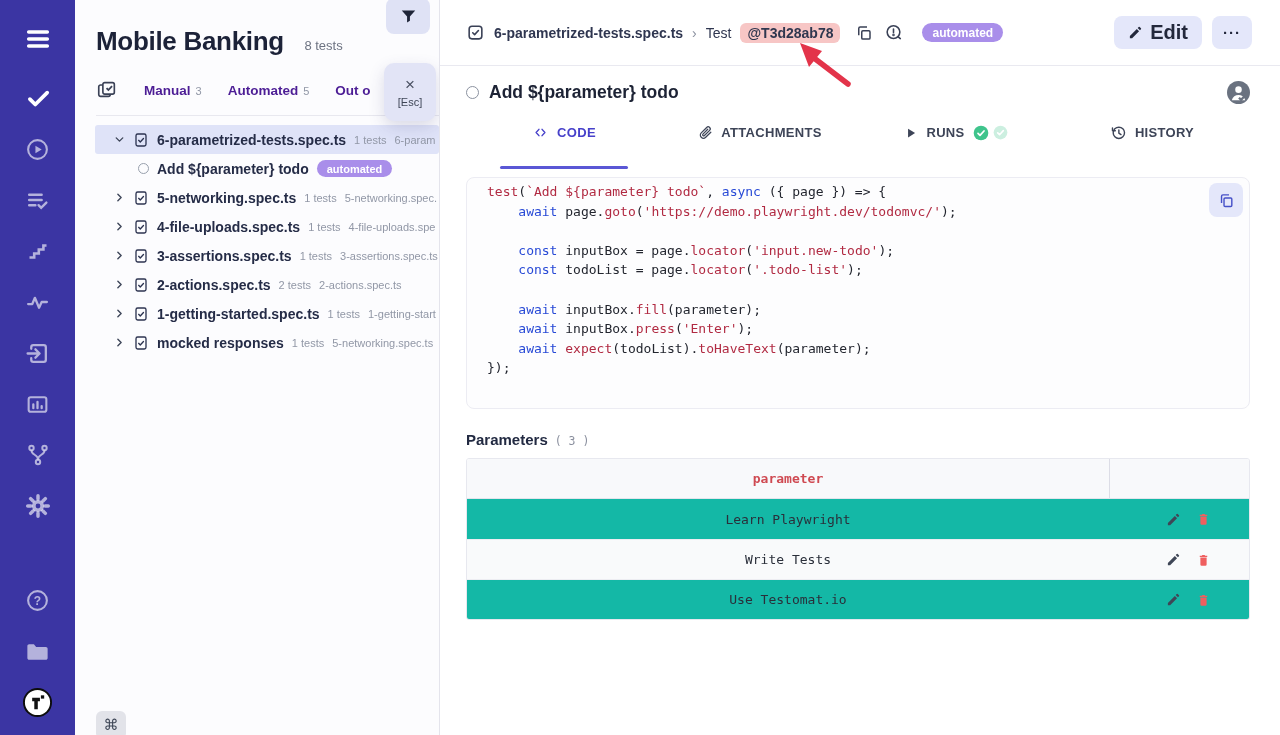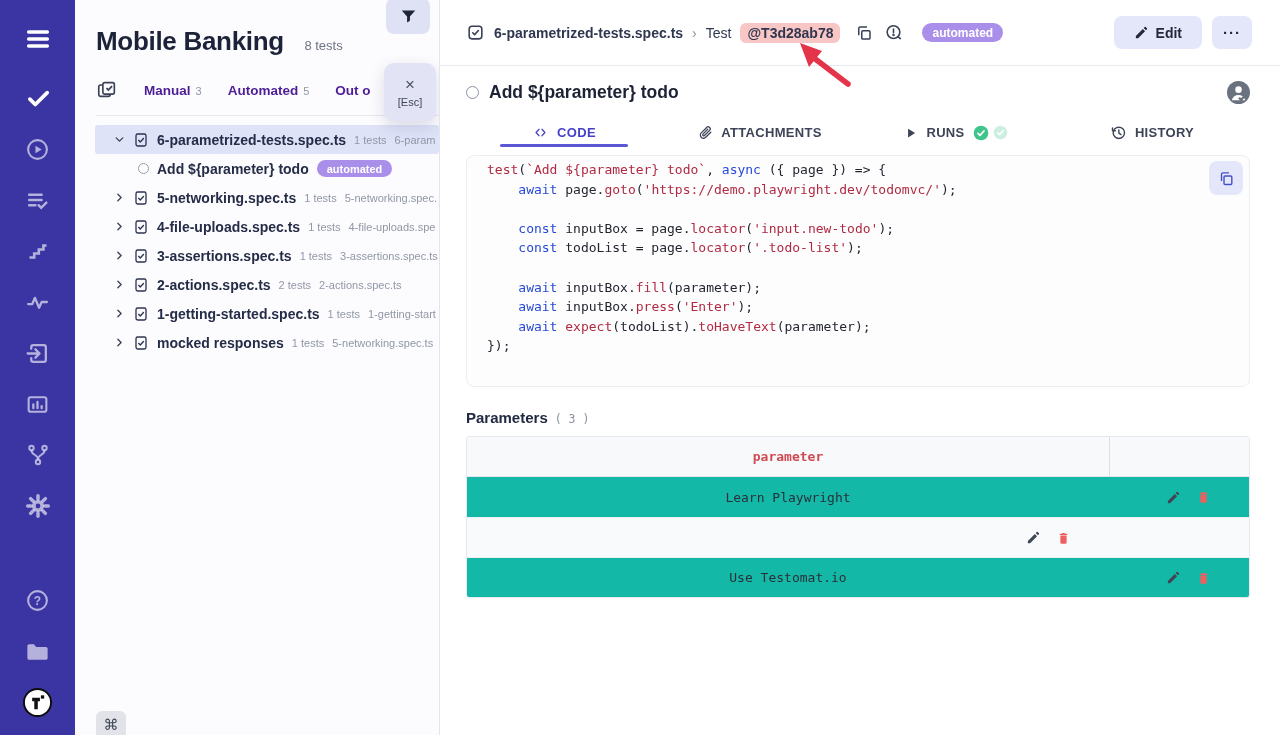--- a/index.html
+++ b/index.html
@@ -61,33 +61,33 @@
     padding:0 28px 0 26px; }
   .crumb { display:flex; align-items:center; gap:9px; }
   .crumb-file { font-size:14px; font-weight:600; color:#2f3650; }
   .crumb-sep { font-size:14px; color:#8b91a0; }
   .crumb-test { font-size:14px; color:#2f3650; }
   .test-id { background:#f7c6c5; color:#30374f; font-size:14px; font-weight:700;
     padding:2px 7px; border-radius:6px; }
   .crumb-icons { display:flex; align-items:center; gap:11px; margin-left:6px; }
   .topbar-right { margin-left:auto; display:flex; gap:10px; }
   .btn-soft { display:flex; align-items:center; gap:7px; background:#e4e7fa; border:none;
-    border-radius:8px; height:33px; padding:0 20px; font-size:14px; font-weight:700; color:#23283c; cursor:pointer; }
+    border-radius:8px; height:33px; padding:0 14px; font-size:20px; font-weight:700; color:#23283c; cursor:pointer; }
   .btn-more { width:40px; justify-content:center; padding:0; font-size:15px; letter-spacing:1px; }
   .arrow-svg { position:absolute; left:352px; top:40px; z-index:7; pointer-events:none; }
 
   .content { padding:0 30px 0 26px; }
   .title-row { margin-top:15px; display:flex; align-items:center; }
   .title-circle { width:13px; height:13px; border:1.6px solid #8b92a0; border-radius:50%; margin-right:10px; flex:none; }
   .test-title { font-size:17.5px; font-weight:700; color:#1d2335; }
   .avatar { margin-left:auto; width:23px; height:23px; border-radius:50%; background:#6a7280;
     display:flex; align-items:center; justify-content:center; overflow:hidden; cursor:pointer; }
 
   .tabs { margin-top:20px; display:grid; grid-template-columns:repeat(4,1fr); }
-  .tab { display:flex; align-items:center; justify-content:center; gap:8px; padding-bottom:6px;
+  .tab { display:flex; align-items:center; justify-content:center; gap:8px; padding-bottom:28px;
     font-size:13px; font-weight:700; letter-spacing:0.3px; color:#3d4457; position:relative; cursor:pointer; }
   .tab.active { color:#4741ca; }
   .tab.active::after { content:""; position:absolute; bottom:0; left:50%; transform:translateX(-50%);
     width:128px; height:3px; background:#5a57d5; border-radius:2px; }
   .run-badges { display:flex; gap:4px; align-items:center; }
 
   .code-card { margin-top:8px; background:#fdfdfe; border:1px solid #ececf3; border-radius:8px;
     height:232px; padding:4px 20px; position:relative; }
   .code-line { font-family:"DejaVu Sans Mono", monospace; font-size:13px; line-height:19.6px;
     white-space:pre; color:#23262f; }
@@ -487,20 +487,21 @@
                   </svg>
                 </button>
                 <button class="icon-btn">
                   <svg width="15" height="16" viewBox="0 0 24 24">
                     <path fill="#ef5f5f" d="M7 19a2 2 0 002 2h6a2 2 0 002-2V8H7v11zM18 5h-3.2l-1-1H10.2l-1 1H6v2.2h12z"></path>
                   </svg>
                 </button>
               </div>
             </div>
             <div class="prow alt">
+              <div class="pval">Write Tests</div>
               <div class="pacts">
                 <button class="icon-btn">
                   <svg width="15" height="15" viewBox="0 0 24 24">
                     <path fill="#3f4656" d="M3 17.4V21h3.6L17.7 9.9l-3.6-3.6L3 17.4zM20.7 6.9a1.2 1.2 0 000-1.7l-1.9-1.9a1.2 1.2 0 00-1.7 0l-1.6 1.6 3.6 3.6 1.6-1.6z"></path>
                   </svg>
                 </button>
                 <button class="icon-btn">
                   <svg width="15" height="16" viewBox="0 0 24 24">
                     <path fill="#ef5f5f" d="M7 19a2 2 0 002 2h6a2 2 0 002-2V8H7v11zM18 5h-3.2l-1-1H10.2l-1 1H6v2.2h12z"></path>
                   </svg>

